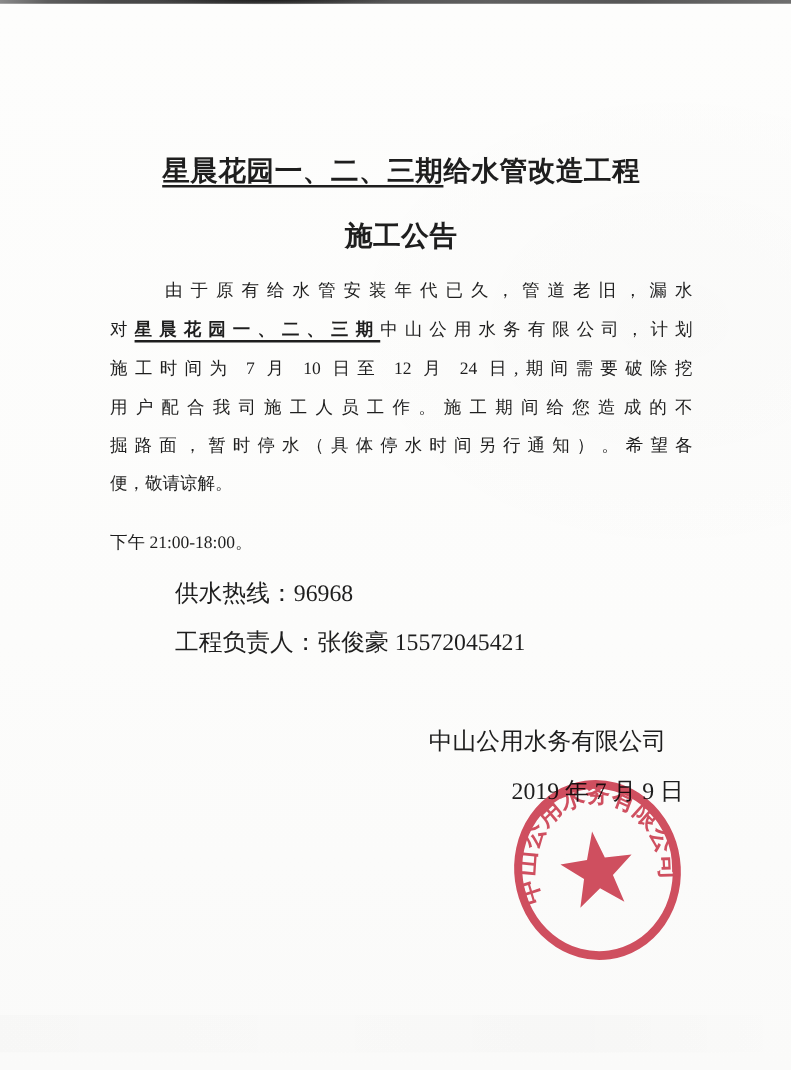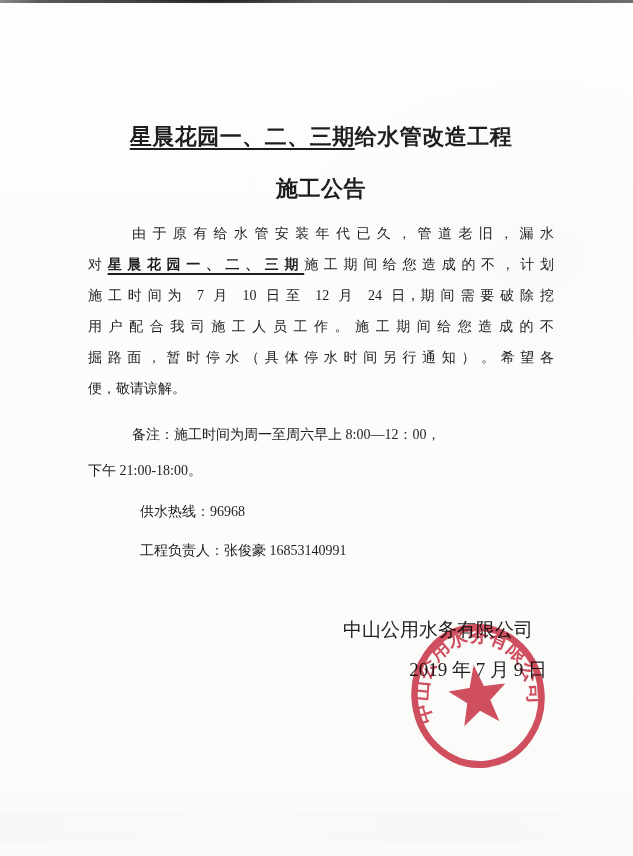--- a/index.html
+++ b/index.html
@@ -46,31 +46,31 @@
   .title .u {
     text-decoration: underline;
     text-decoration-thickness: 2px;
     text-underline-offset: 4px;
   }
   .para { margin-top: 11px; font-size: 14px; }
   .jline {
     line-height: 31px; white-space: nowrap; overflow: hidden;
     text-align: justify; text-align-last: justify;
   }
-  .jline.last { text-align: left; text-align-last: left; }
+  .jline.last { text-align: left; text-align-last: left; font-family: Liberation Mono, monospace; }
   .jline.indent { text-indent: 44px; }
   .note { margin-top: 13px; }
   .note .jline { line-height: 36px; text-align: left; text-align-last: left; }
   .em-project {
     font-weight: 700;
     text-decoration: underline;
     text-decoration-thickness: 2px;
     text-underline-offset: 4px;
   }
-  .contacts { margin-top: 7px; font-size: 14px; }
+  .contacts { margin-top: 7px; font-size: 19px; }
   .contact { line-height: 31px; padding-left: 52px; margin-top: 8px; white-space: nowrap; }
   .contact:first-child { margin-top: 0; }
   .signature { margin-top: 48px; font-size: 19px; }
   .sig-company { line-height: 31px; text-align: right; margin-right: 21px; white-space: nowrap; }
   .sig-date { line-height: 31px; text-align: right; margin-right: 7px; margin-top: 9px; white-space: nowrap; }
   .seal {
     position: absolute; left: 406px; top: 618px; width: 144px; height: 156px;
     mix-blend-mode: multiply; opacity: 0.88;
     transform: rotate(-8deg);
   }
@@ -89,35 +89,34 @@
   <div class="scan-smudge-bottom"></div>
 
   <div class="content">
 
     <h1 class="title"><span class="u">星晨花园一、二、三期</span><span>给水管改造工程</span></h1>
 
     <h2 class="subtitle">施工公告</h2>
 
     <div class="para">
       <div class="jline indent">由于原有给水管安装年代已久，管道老旧，漏水</div>
-      <div class="jline"><span>对</span><span class="em-project">星晨花园一、二、三期</span><span>施工期间给您造成的不，计划</span></div>
+      <div class="jline"><span>对</span><span class="em-project">星晨花园一、二、三期</span><span>中山公用水务有限公司，计划</span></div>
       <div class="jline">施工时间为 7 月 10 日至 12 月 24 日,期间需要破除挖</div>
       <div class="jline">用户配合我司施工人员工作。施工期间给您造成的不</div>
       <div class="jline">掘路面，暂时停水（具体停水时间另行通知）。希望各</div>
       <div class="jline last">便，敬请谅解。</div>
     </div>
 
     <div class="para note">
-      <div class="jline indent">备注：施工时间为周一至周六早上 8:00—12：00，</div>
       <div class="jline">下午 21:00-18:00。</div>
     </div>
 
     <div class="contacts">
       <div class="contact">供水热线：96968</div>
-      <div class="contact">工程负责人：张俊豪 16853140991</div>
+      <div class="contact">工程负责人：张俊豪 15572045421</div>
     </div>
 
     <div class="signature">
       <div class="sig-company">中山公用水务有限公司</div>
       <div class="sig-date">2019 年 7 月 9 日</div>
     </div>
 
   </div>
 
   <svg class="seal" viewBox="0 0 200 200" preserveAspectRatio="none" xmlns="http://www.w3.org/2000/svg">

